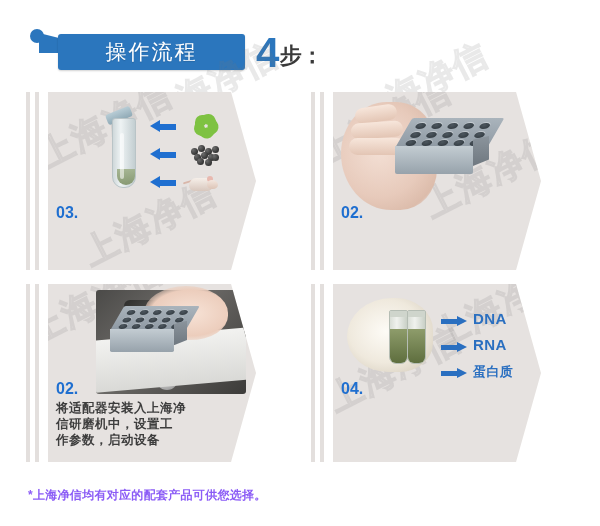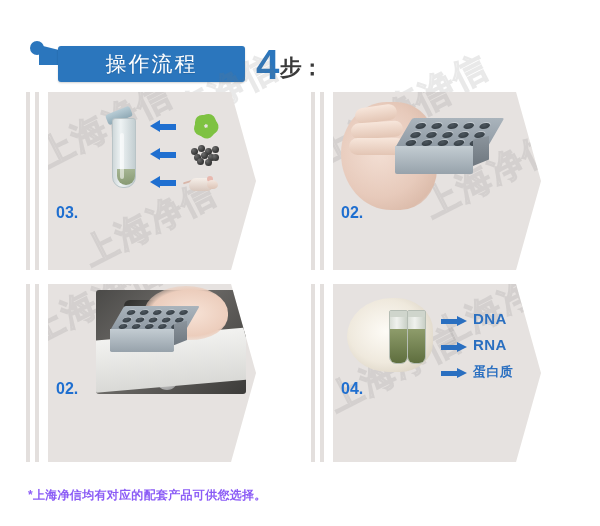--- a/index.html
+++ b/index.html
@@ -6,21 +6,21 @@
   body{
     width:600px;height:526px;
     background:#ffffff;
     font-family:"Liberation Sans","DejaVu Sans",sans-serif;
     overflow:hidden;
     position:relative;
   }
   .page{position:relative;width:600px;height:526px;overflow:hidden;}
 
   
-  .header{position:absolute;left:0;top:16px;width:600px;height:88px;}
+  .header{position:absolute;left:0;top:4px;width:600px;height:88px;}
   .banner-wrap{position:absolute;left:30px;top:25px;width:215px;height:40px;}
   .banner-dot{
     position:absolute;left:0px;top:0px;width:14px;height:14px;border-radius:50%;
     background:#2b76bd;
   }
   .banner{
     position:absolute;left:28px;top:5px;width:187px;height:36px;
     background:#2b76bd;
     border-radius:3px;
     box-shadow:0 1px 2px rgba(0,0,0,.18);
@@ -365,20 +365,23 @@
               <div class="well" style="left:24px;top:22px"></div>
             <div class="well" style="left:40px;top:22px"></div>
               <div class="well" style="left:56px;top:22px"></div>
             <div class="well" style="left:72px;top:22px"></div>
           </div>
           <div class="front"></div>
           <div class="side"></div>
         </div>
 
         <div class="step-num" style="left:8px;top:96px;">02.</div>
+        <div class="step-text" style="left:8px;top:116px;width:190px;">将适配器安装入上海净
+信研磨机中，设置工
+作参数，启动设备</div>
       </div>
     </div>
 
     <div class="card" style="left:311px;top:196px;">
       <div class="stripes">
         <div class="stripe s1"></div>
           <div class="stripe s2"></div>
       </div>
       <div class="body">
 

